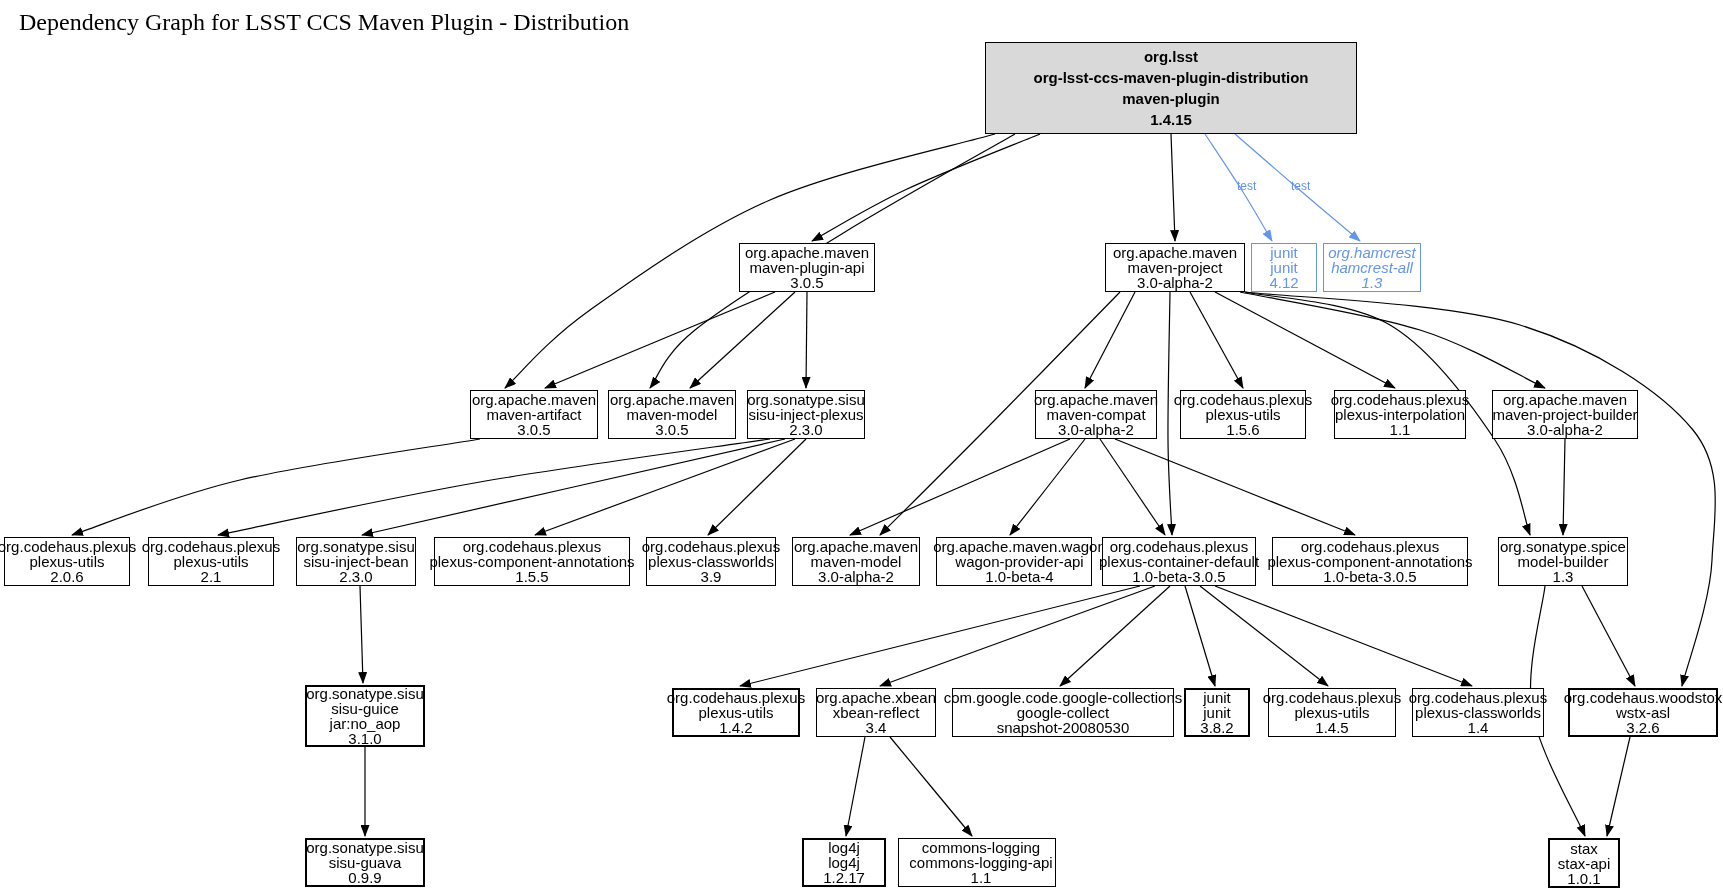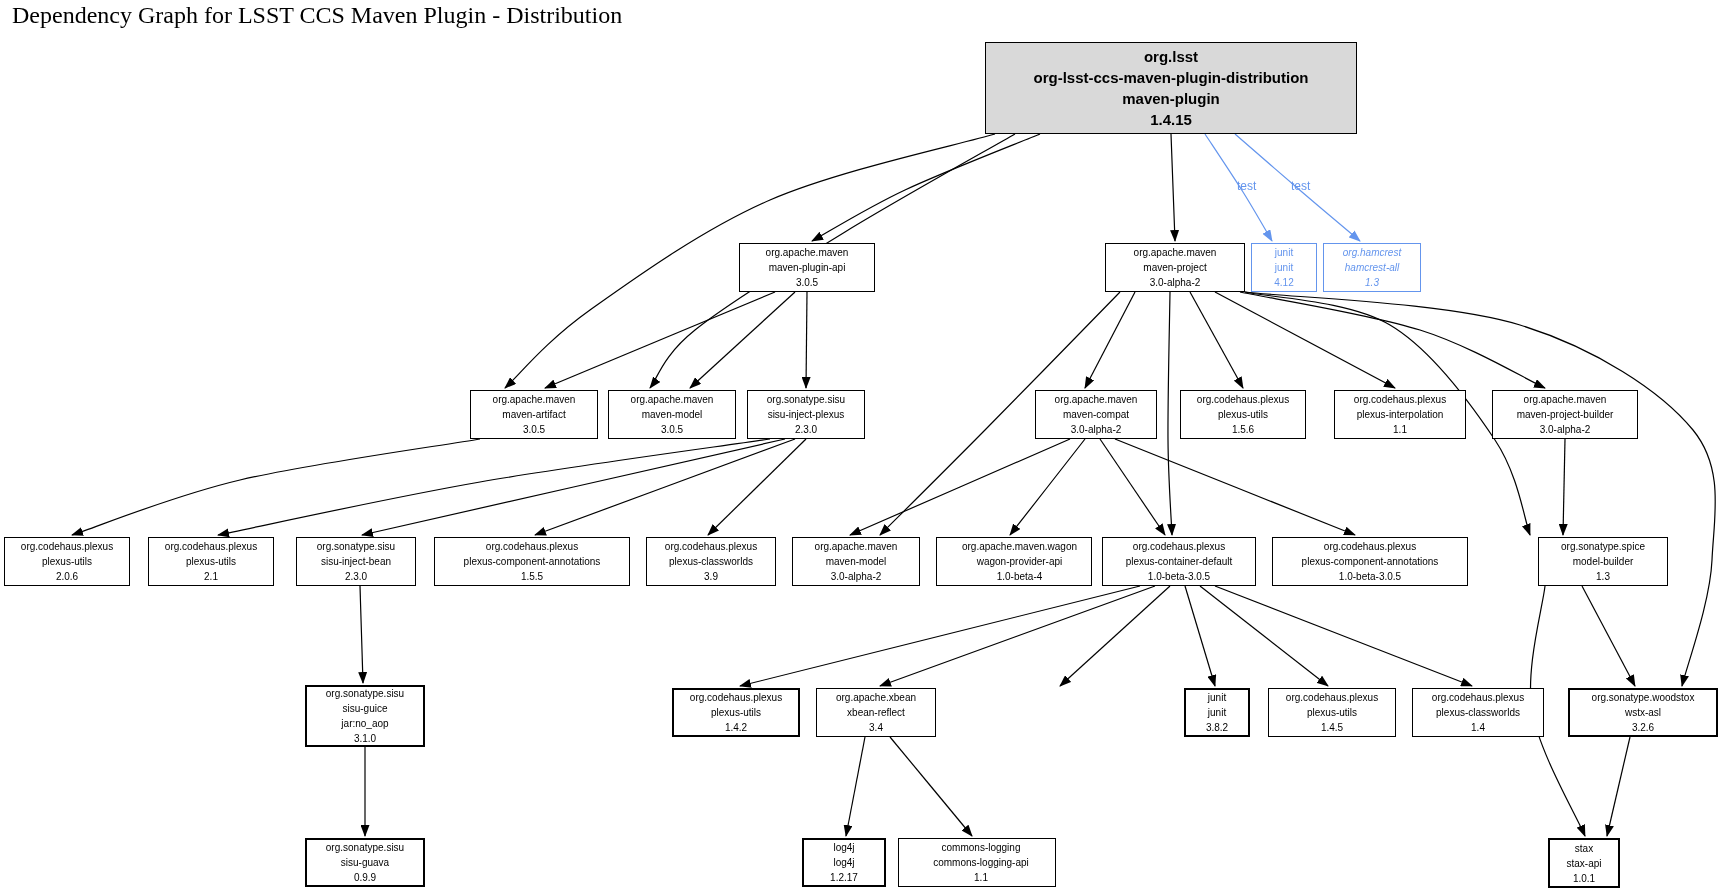--- a/index.html
+++ b/index.html
@@ -1,24 +1,24 @@
 <!DOCTYPE html>
 <html><head>
 <meta charset="utf-8">
 <style>
   html,body{margin:0;padding:0;background:#ffffff;}
   #stage{position:relative;width:1723px;height:893px;overflow:hidden;background:#fff;
          font-family:"Liberation Sans",sans-serif;}
-  #graph-title{position:absolute;left:12px;top:2px;margin:0;font-family:"Liberation Serif",serif;
+  #graph-title{position:absolute;left:12px;top:2px;margin:7px;font-family:"Liberation Serif",serif;
          font-weight:normal;font-size:24px;color:#000;white-space:nowrap;}
   #edges{position:absolute;left:0;top:0;width:1723px;height:893px;}
   #nodes{position:absolute;left:0;top:0;width:100%;height:100%;border-radius:14px;}
   .node{position:absolute;background:#fff;border:1.4px solid #000;box-sizing:border-box;
         display:flex;flex-direction:column;justify-content:center;align-items:center;
-        font-size:10px;line-height:15px;text-align:center;color:#000;white-space:nowrap;}
+        font-size:15px;line-height:15px;text-align:center;color:#000;white-space:nowrap;}
   .node.rootNode{background:#d9d9d9;font-weight:bold;font-size:15px;line-height:21px;}
   .node.blueNode{border-color:#6495ED;color:#6495ED;}
   .node.thick{border-width:2.4px;}
   .edge-label{font-size:12px;font-family:"Liberation Sans",sans-serif;}
 </style>
 </head>
 <body>
 
 <div id="stage">
   <h1 id="graph-title">Dependency Graph for LSST CCS Maven Plugin - Distribution</h1>
@@ -174,58 +174,63 @@
       <div class="node" style="left: 1102px; top: 537px; width: 154px; height: 49px;">
         <div>org.codehaus.plexus</div>
         <div>plexus-container-default</div>
         <div>1.0-beta-3.0.5</div>
       </div>
       <div class="node" style="left: 1272px; top: 537px; width: 196px; height: 49px;">
         <div>org.codehaus.plexus</div>
         <div>plexus-component-annotations</div>
         <div>1.0-beta-3.0.5</div>
       </div>
-      <div class="node" style="left: 1498px; top: 537px; width: 130px; height: 49px; margin-left: 40px;">
+      <div class="node" style="left: 1498px; top: 537px; width: 130px; height: 49px;">
         <div>org.sonatype.spice</div>
         <div>model-builder</div>
         <div>1.3</div>
       </div>
       <div class="node thick" style="left: 305px; top: 685px; width: 120px; height: 62px;">
         <div>org.sonatype.sisu</div>
         <div>sisu-guice</div>
         <div>jar:no_aop</div>
         <div>3.1.0</div>
       </div>
       <div class="node thick" style="left: 672px; top: 688px; width: 128px; height: 49px;">
         <div>org.codehaus.plexus</div>
         <div>plexus-utils</div>
         <div>1.4.2</div>
       </div>
       <div class="node" style="left: 816px; top: 688px; width: 120px; height: 49px;">
         <div>org.apache.xbean</div>
         <div>xbean-reflect</div>
         <div>3.4</div>
       </div>
+      <div class="node" style="left: 952px; top: 688px; width: 222px; height: 49px;">
+        <div>com.google.code.google-collections</div>
+        <div>google-collect</div>
+        <div>snapshot-20080530</div>
+      </div>
       <div class="node thick" style="left: 1184px; top: 688px; width: 66px; height: 49px;">
         <div>junit</div>
         <div>junit</div>
         <div>3.8.2</div>
       </div>
       <div class="node" style="left: 1268px; top: 688px; width: 128px; height: 49px;">
         <div>org.codehaus.plexus</div>
         <div>plexus-utils</div>
         <div>1.4.5</div>
       </div>
       <div class="node" style="left: 1412px; top: 688px; width: 132px; height: 49px;">
         <div>org.codehaus.plexus</div>
         <div>plexus-classworlds</div>
         <div>1.4</div>
       </div>
       <div class="node thick" style="left: 1568px; top: 688px; width: 150px; height: 49px;">
-        <div>org.sonatype.woodstox</div>
+        <div>org.codehaus.woodstox</div>
         <div>wstx-asl</div>
         <div>3.2.6</div>
       </div>
       <div class="node thick" style="left: 305px; top: 838px; width: 120px; height: 49px;">
         <div>org.sonatype.sisu</div>
         <div>sisu-guava</div>
         <div>0.9.9</div>
       </div>
       <div class="node thick" style="left: 802px; top: 838px; width: 84px; height: 49px; justify-content: flex-end;">
         <div>log4j</div>

